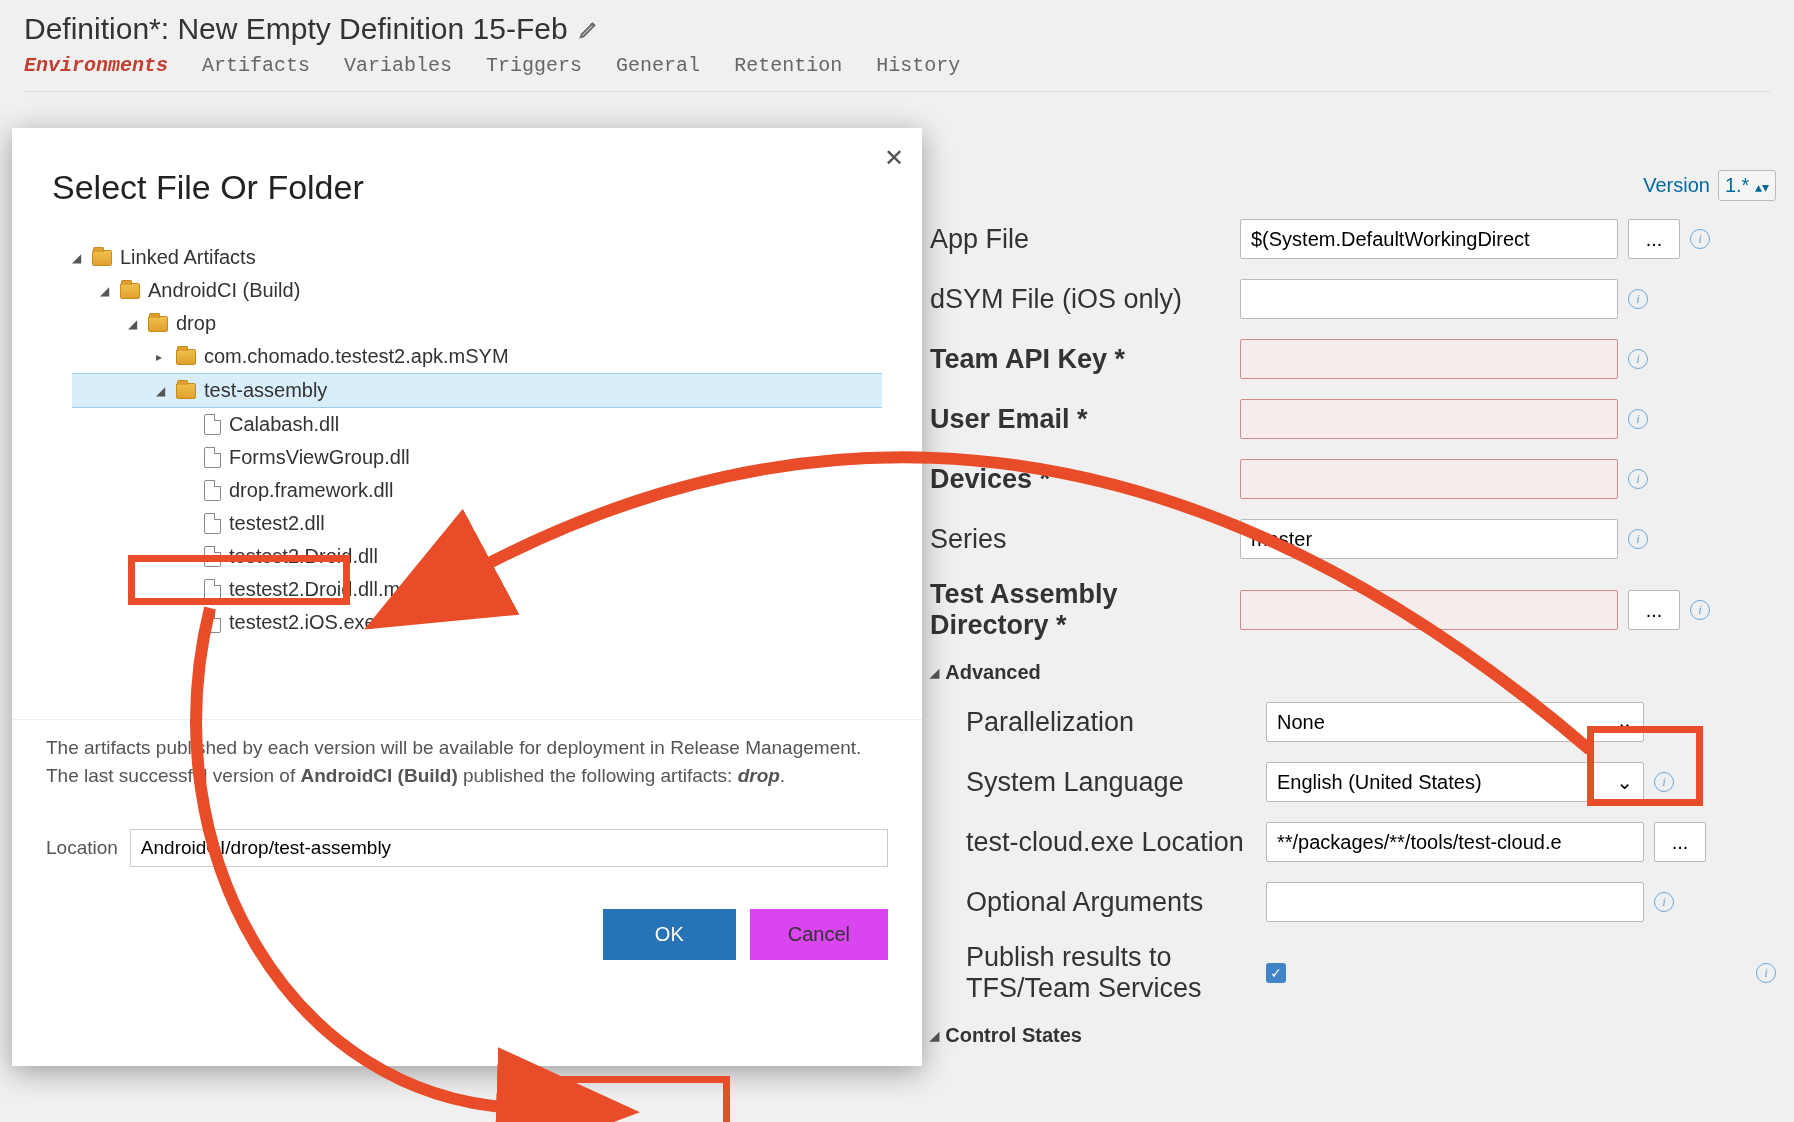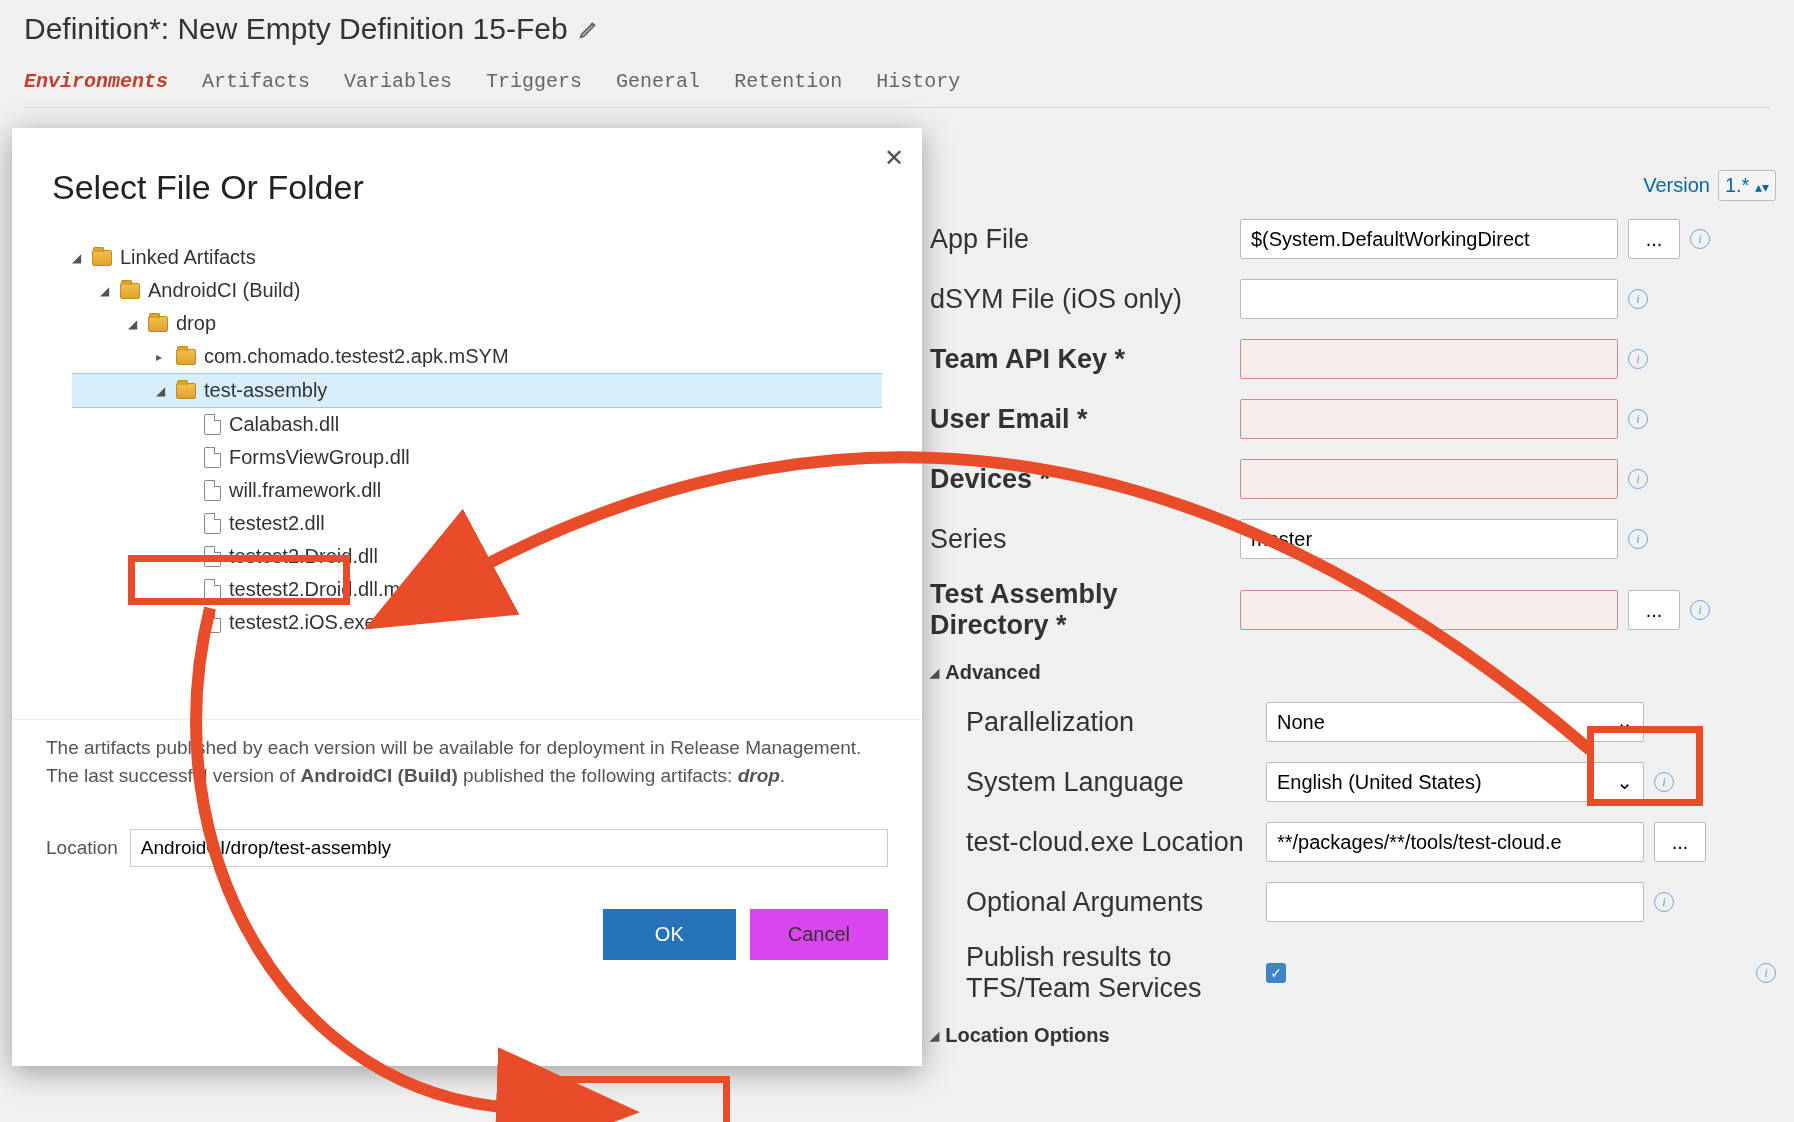--- a/index.html
+++ b/index.html
@@ -1,19 +1,19 @@
 <!DOCTYPE html>
 <html><head>
 <meta charset="utf-8">
 <style>
 * { box-sizing: border-box; margin: 0; padding: 0; font-family: -apple-system, BlinkMacSystemFont, "Segoe UI", Helvetica, Arial, sans-serif; }
 body { background: #f0f0f0; width: 1794px; height: 1122px; position: relative; overflow: hidden; }
 
 .page-header { padding: 12px 24px 4px 24px; }
-.def-title { font-size: 30px; color: #333; font-weight: 400; margin-bottom: 18px; display:flex; align-items:center; gap:10px;}
+.def-title { font-size: 30px; color: #333; font-weight: 400; margin-bottom: 2px; display:flex; align-items:center; gap:10px;}
 .pencil-icon { width: 22px; height: 22px; }
 
 .tabbar { display: flex; gap: 34px; padding: 6px 0 14px 0; border-bottom: 1px solid #ddd; }
 .tabbar .tab { font-size: 20px; color: #666; cursor: pointer; font-family: Liberation Mono, monospace; }
 .tabbar .tab.active { color: #c43f2f; font-weight: 600; font-style: italic; }
 
 .right-panel { position: absolute; left: 930px; top: 170px; right: 18px; }
 .version-row { display:flex; justify-content:flex-end; align-items:center; gap:8px; margin-bottom:18px; font-size:20px; color:#0369a1;}
 .ver-select { border:1px solid #bbb; background:#f5f5f5; padding:3px 6px; font-size:20px; border-radius:3px;}
 .updown { font-size:14px; }
@@ -171,21 +171,21 @@
     <div class="form-row">
       <div class="form-label" style="width:290px">Publish results to TFS/Team Services</div>
       <div class="checkbox">✓</div>
       <div style="flex:1"></div>
       <div class="info-icon">i</div>
     </div>
   </div>
 
   <div class="section-header">
     <span class="tri">◢</span>
-      <span>Location Options</span>
+      <span>Control States</span>
   </div>
 </div>
 
 <div class="dialog">
   <div class="dialog-close">✕</div>
   <div class="dialog-title">Select File Or Folder</div>
 
   <div class="tree-area">
   <div class="tree">
     <div class="tree-row">
@@ -219,21 +219,21 @@
           <span>Calabash.dll</span>
         </div>
     <div class="tree-row tree-indent-4">
           <span class="expander"></span>
           <span class="file-icon"></span>
           <span>FormsViewGroup.dll</span>
         </div>
     <div class="tree-row tree-indent-4">
           <span class="expander"></span>
           <span class="file-icon"></span>
-          <span>will.framework.dll</span>
+          <span>drop.framework.dll</span>
         </div>
     <div class="tree-row tree-indent-4">
           <span class="expander"></span>
           <span class="file-icon"></span>
           <span>testest2.dll</span>
         </div>
     <div class="tree-row tree-indent-4">
           <span class="expander"></span>
           <span class="file-icon"></span>
           <span>testest2.Droid.dll</span>

